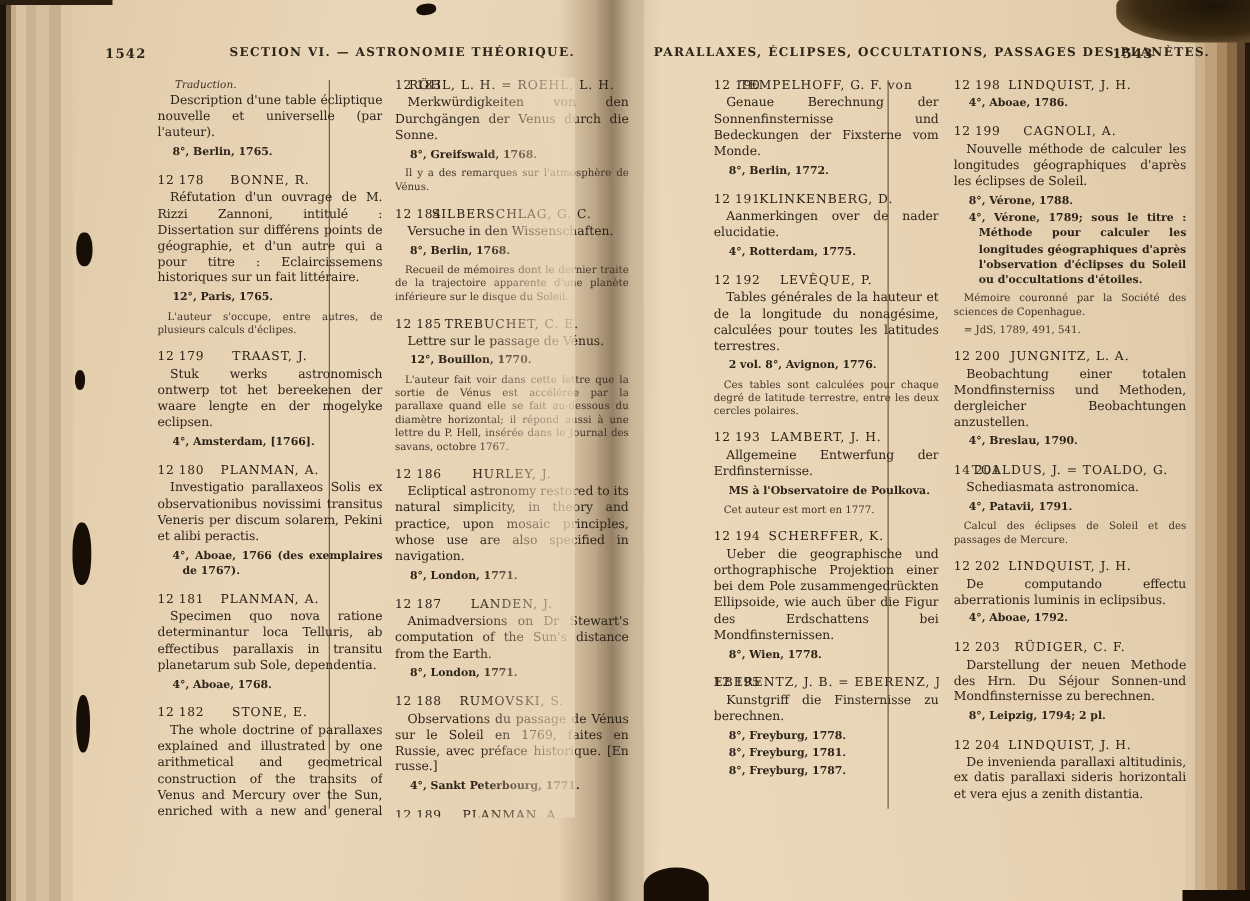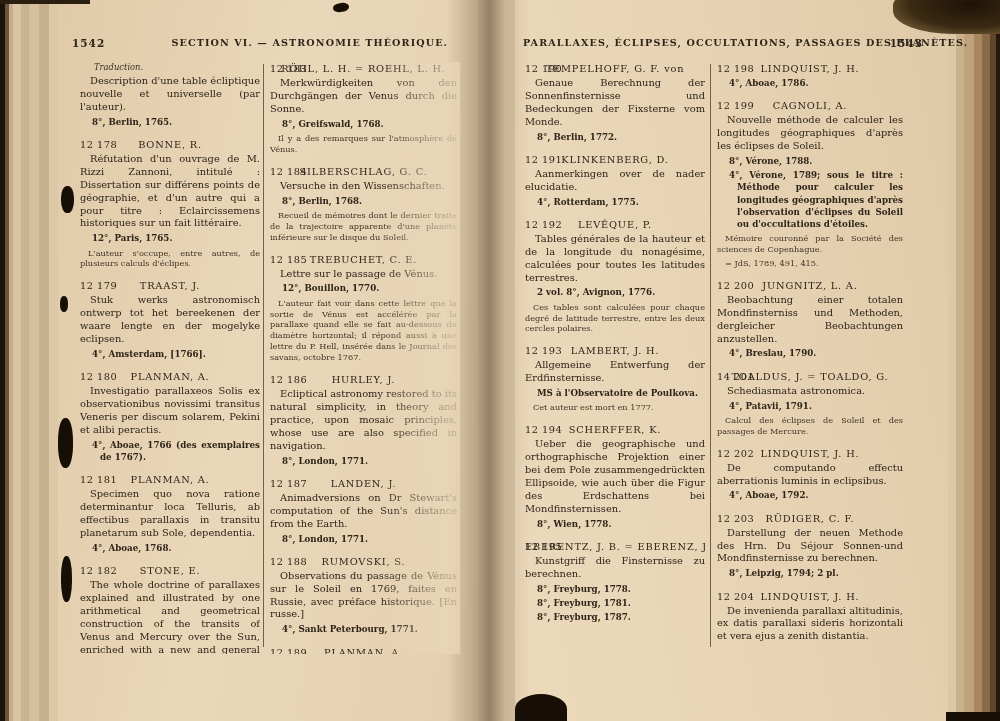--- a/index.html
+++ b/index.html
@@ -19,30 +19,30 @@
   .page-l{position:absolute;left:58px;top:0;width:420px;height:721px;
     background:linear-gradient(100deg,#e0caa9 0%,#ead7b9 45%,#e4cfb0 100%);}
   .page-r{position:absolute;left:515px;top:0;width:433px;height:721px;
     background:linear-gradient(80deg,#ecd9bb 0%,#e7d3b4 55%,#dfc9a8 100%);}
   .gutter{position:absolute;left:446px;top:0;width:84px;height:721px;
     background:linear-gradient(to right,rgba(110,85,55,0) 0%,rgba(110,85,55,.38) 40%,
       rgba(80,60,38,.50) 52%,rgba(110,85,55,.15) 70%,rgba(110,85,55,0) 100%);}
 
   
   .header{position:absolute;top:37px;height:14px;color:#2e2519;}
-  .header-l{left:68px;width:380px;}
+  .header-l{left:80px;width:380px;}
   .header-r{left:523px;width:412px;}
   .run-title{display:block;text-align:right;font-weight:bold;font-size:9.6px;
     letter-spacing:1.1px;white-space:nowrap;}
   .pgnum{position:absolute;top:0;font-weight:bold;font-size:10.5px;letter-spacing:1px;}
   .pg-l{left:4px;} .pg-r{right:12px;}
 
   
   .col{position:absolute;top:62px;height:592px;overflow:hidden;text-align:justify;
-       color:#2e2419;}
+       color:#2e2419;margin-left:46px;}
   .c1{left:80px;width:180px;}
   .c2{left:270px;width:187px;}
   .c3{left:525px;width:180px;}
   .c4{left:717px;width:186px;}
   .rule{position:absolute;top:64px;height:583px;width:1px;background:rgba(62,47,30,.7);}
   .rule-l{left:263px;} .rule-r{left:710px;}
 
   
   .entry{margin:0 0 4px 0;}
   .entry-head{position:relative;text-align:center;font-weight:normal;font-size:9.8px;
@@ -205,21 +205,21 @@
       <div class="entry">
         <div class="entry-head"><span class="entry-num">12 198</span><span class="entry-author">LINDQUIST, J. H.</span></div>
         <p class="imprint">4°, Aboae, 1786.</p>
       </div>
       <div class="entry">
         <div class="entry-head"><span class="entry-num">12 199</span><span class="entry-author">CAGNOLI, A.</span></div>
         <p class="entry-title">Nouvelle méthode de calculer les longitudes géographiques d'après les éclipses de Soleil.</p>
         <p class="imprint">8°, Vérone, 1788.</p>
         <p class="imprint">4°, Vérone, 1789; sous le titre : Méthode pour calculer les longitudes géographiques d'après l'observation d'éclipses du Soleil ou d'occultations d'étoiles.</p>
         <p class="note">Mémoire couronné par la Société des sciences de Copenhague.</p>
-        <p class="note">= JdS, 1789, 491, 415.</p>
+        <p class="note">= JdS, 1789, 491, 541.</p>
       </div>
       <div class="entry">
         <div class="entry-head"><span class="entry-num">12 200</span><span class="entry-author">JUNGNITZ, L. A.</span></div>
         <p class="entry-title">Beobachtung einer totalen Mondfinsterniss und Methoden, dergleicher Beobachtungen anzustellen.</p>
         <p class="imprint">4°, Breslau, 1790.</p>
       </div>
       <div class="entry">
         <div class="entry-head"><span class="entry-num">14 201</span><span class="entry-author">TOALDUS, J. = TOALDO, G.</span></div>
         <p class="entry-title">Schediasmata astronomica.</p>
         <p class="imprint">4°, Patavii, 1791.</p>

